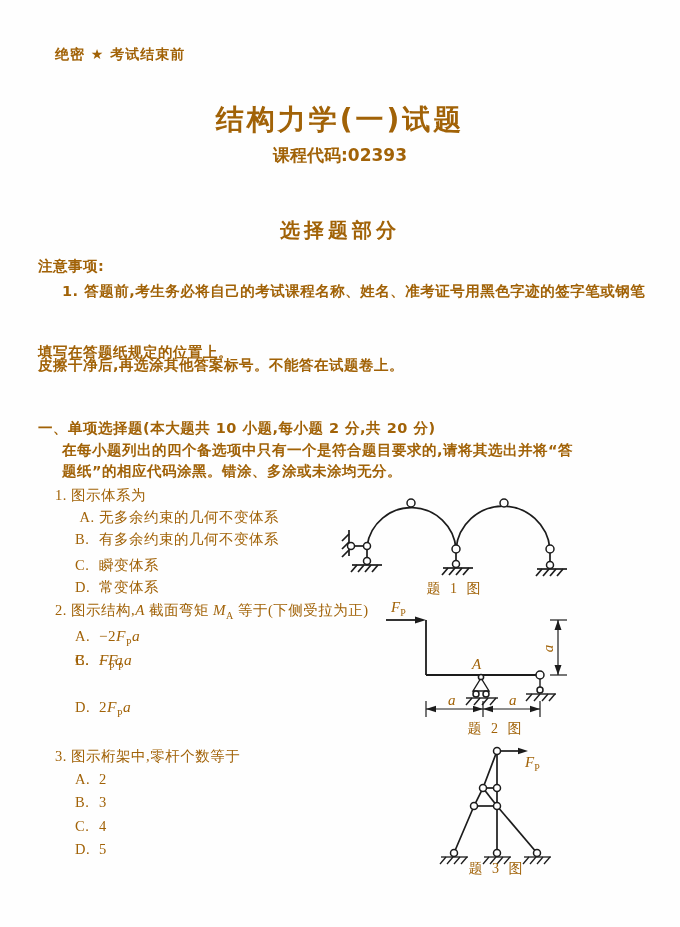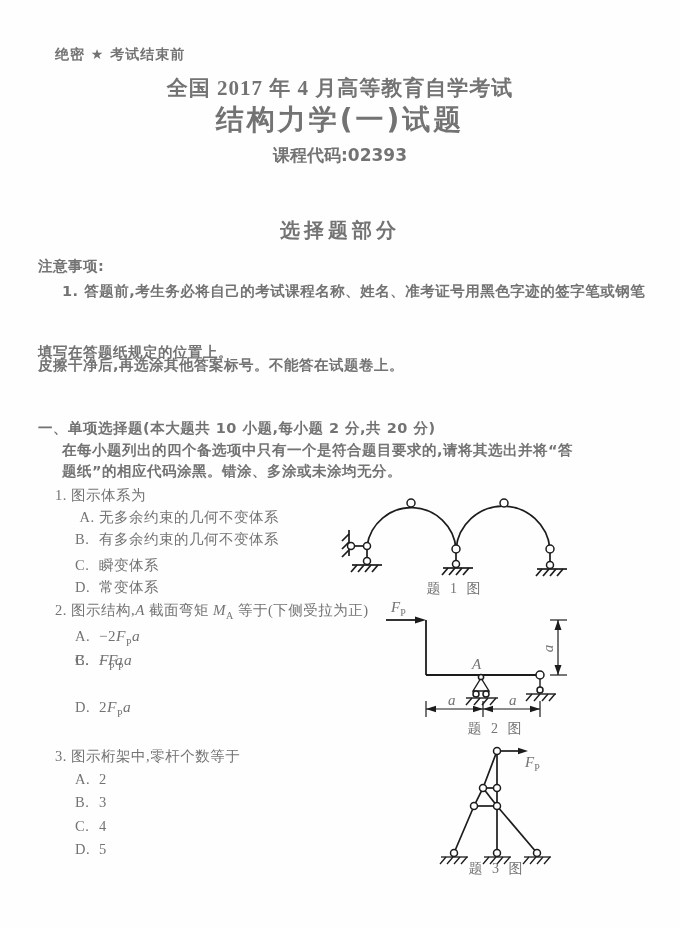--- a/index.html
+++ b/index.html
@@ -1,18 +1,18 @@
 <!DOCTYPE html>
 <html><head>
 <meta charset="utf-8">
 <style>
   html,body { margin:0; padding:0; background:#e8e8e8; }
   .page {
     position:relative; width:680px; height:927px; margin:0 auto;
-    background:#fefefe; color:#737373; overflow:hidden;
+    background:#fefefe; color:#a16207; overflow:hidden;
     font-family:"Liberation Serif", serif;
   }
   .abs { position:absolute; white-space:nowrap; }
   .ctr { left:0; width:680px; text-align:center; }
   .hei { font-family:"DejaVu Sans", sans-serif; font-weight:700; }
   .song { font-family:"Liberation Serif", serif; }
   .cls  { font-size:14px; letter-spacing:1px; }
   .examline { font-size:21px; font-weight:700; letter-spacing:1px; }
   .maintitle { font-size:28px; letter-spacing:3px; }
   .code { font-size:17px; }
@@ -34,21 +34,20 @@
   svg polygon { fill:#1c1c1c; stroke:none; }
   svg circle { fill:#fff; stroke:#1c1c1c; stroke-width:1.5; }
 </style>
 </head>
 <body>
 
 <div class="page">
 
   <div class="abs cls hei" style="left:55px; top:46px;">绝密 ★ 考试结束前</div>
 
-  <div class="abs ctr examline song" style="top:74px;">全国 2017 年 4 月高等教育自学考试</div>
 
   <div class="abs ctr maintitle hei" style="top:101px;">结构力学(一)试题</div>
 
   <div class="abs ctr code hei" style="top:144px;">课程代码:02393</div>
 
 
   <div class="abs ctr part hei" style="top:217px;">选择题部分</div>
 
   <div class="abs note" style="left:38px; top:257px;">注意事项:</div>
   <div class="abs note" style="left:62px; top:282px;">1. 答题前,考生务必将自己的考试课程名称、姓名、准考证号用黑色字迹的签字笔或钢笔</div>

